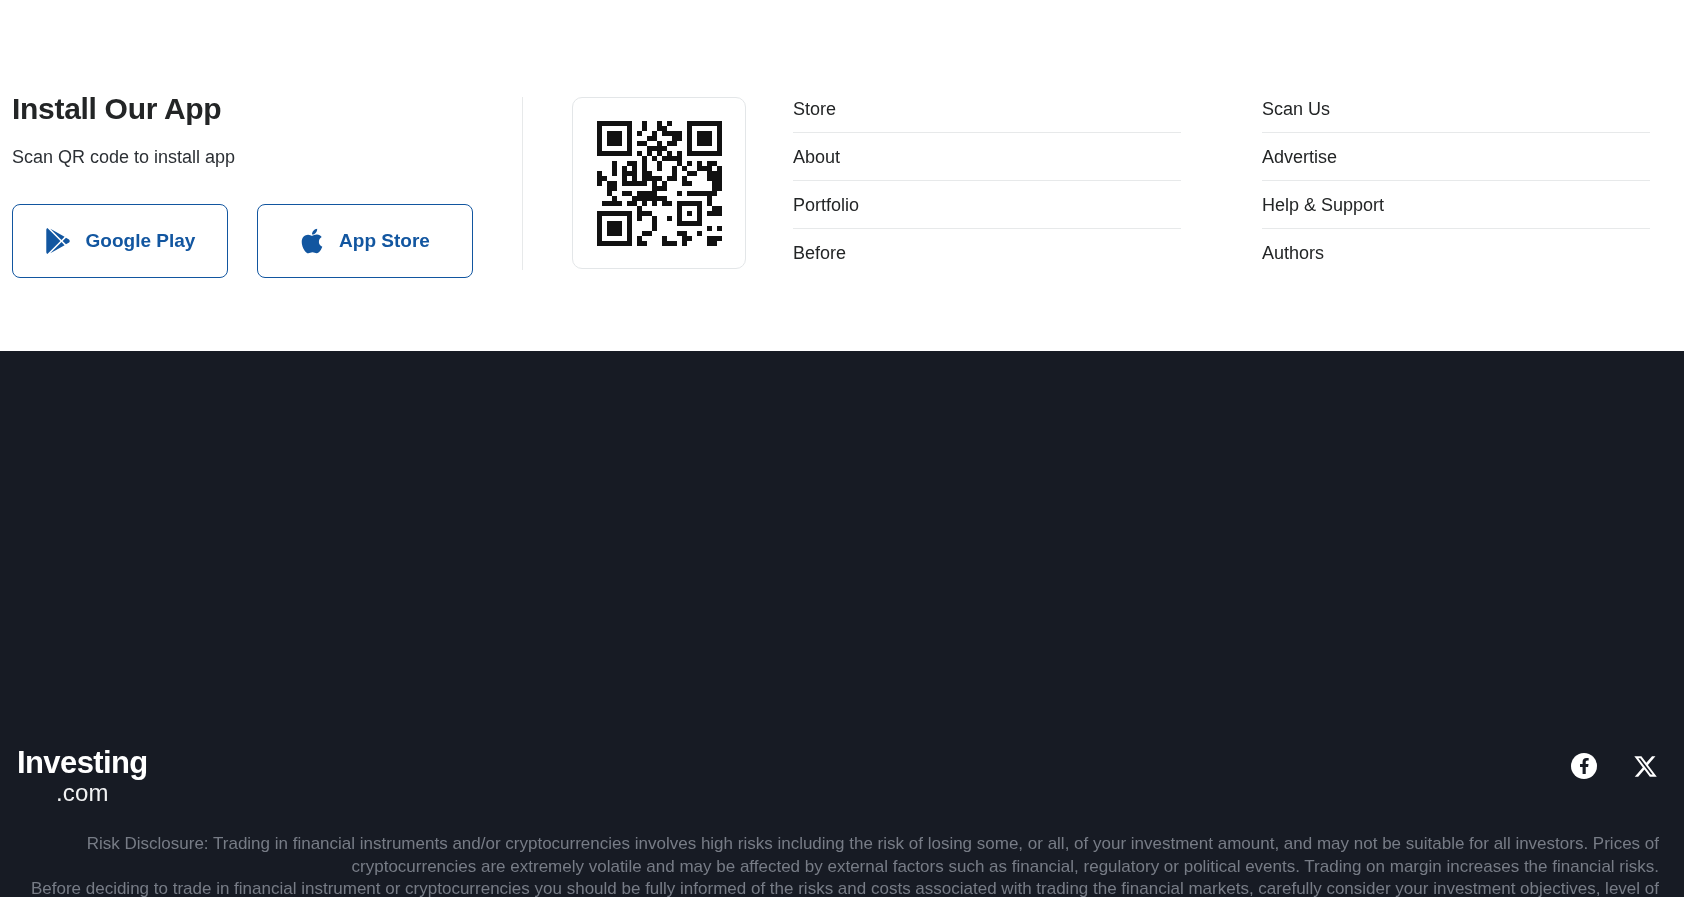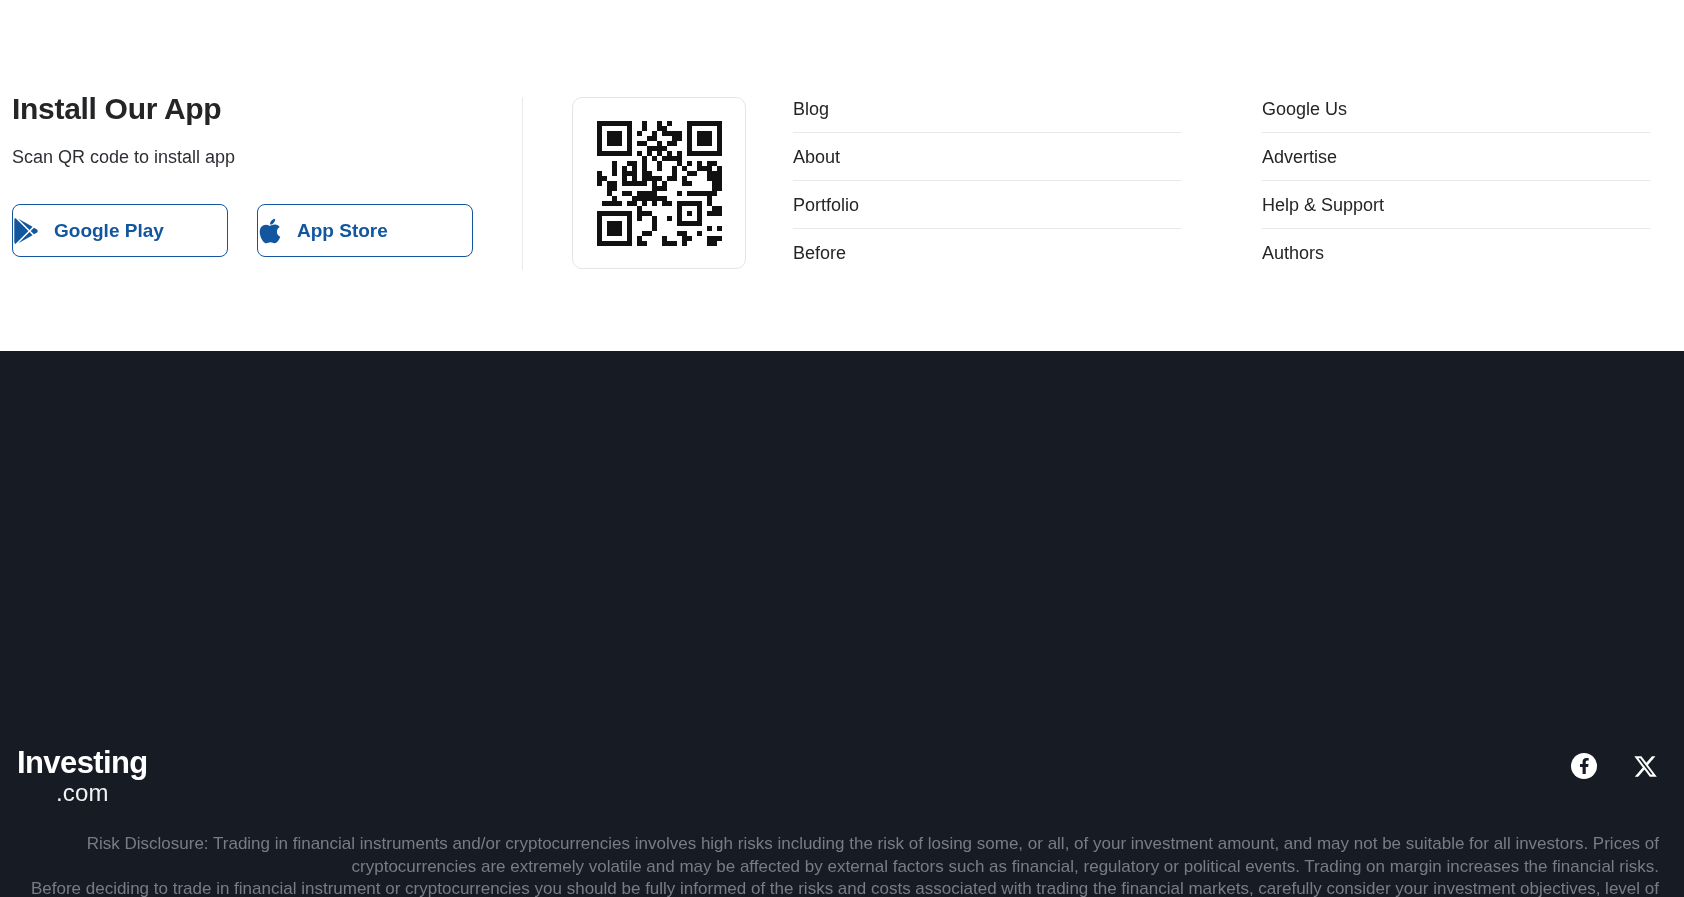--- a/index.html
+++ b/index.html
@@ -13,22 +13,22 @@
   .top-rule { position: absolute; top: 15px; left: 10px; width: 1660px; height: 1px; background: #e7e9ea; }
 
   .install-area { position: absolute; left: 0; top: 0; width: 1684px; height: 351px; background: #fff; }
 
   .install-head { position: absolute; left: 12px; top: 92px; width: 500px; }
   .install-head h1 { margin: 0; font-size: 30px; line-height: 34px; font-weight: 700; color: #232526; letter-spacing: -0.3px; }
   .install-head .sub { margin: 20px 0 0 0; font-size: 18px; line-height: 22px; color: #2c3035; }
 
   .store-buttons { position: absolute; left: 12px; top: 204px; display: flex; gap: 29px; }
   .store-btn {
-    width: 216px; height: 53px; border: 1px solid #1256A0; border-radius: 8px; background: #fff;
-    display: flex; align-items: center; justify-content: flex-start; gap: 15px;
+    width: 216px; height: 74px; border: 1px solid #1256A0; border-radius: 8px; background: #fff;
+    display: flex; align-items: center; justify-content: center; gap: 15px;
     color: #1256A0; font-size: 19px; font-weight: 700; font-family: inherit; cursor: pointer; padding: 0;
   }
   .store-btn svg { flex: 0 0 auto; }
 
   .v-rule { position: absolute; left: 522px; top: 97px; width: 1px; height: 173px; background: #e7e9ea; }
 
   .qr-box {
     position: absolute; left: 572px; top: 97px; width: 174px; height: 172px;
     border: 1px solid #e3e6e8; border-radius: 10px; background: #fff;
     display: flex; align-items: center; justify-content: center;
@@ -376,27 +376,27 @@
           <rect x="65" y="120" width="5" height="5" fill="#111111"></rect>
           <rect x="70" y="120" width="5" height="5" fill="#111111"></rect>
           <rect x="75" y="120" width="5" height="5" fill="#111111"></rect>
           <rect x="85" y="120" width="5" height="5" fill="#111111"></rect>
           <rect x="110" y="120" width="5" height="5" fill="#111111"></rect>
           <rect x="115" y="120" width="5" height="5" fill="#111111"></rect>
         </svg>
     </div>
 
     <ul class="links-col c1">
-        <li>Blog</li>
+        <li>Store</li>
         <li>About</li>
         <li>Portfolio</li>
         <li>Before</li>
       </ul>
     <ul class="links-col c2">
-        <li>Google Us</li>
+        <li>Scan Us</li>
         <li>Advertise</li>
         <li>Help &amp; Support</li>
         <li>Authors</li>
       </ul>
   </section>
 
   <footer class="footer">
 
     <div class="logo">
       <span class="brand">Investing</span>

